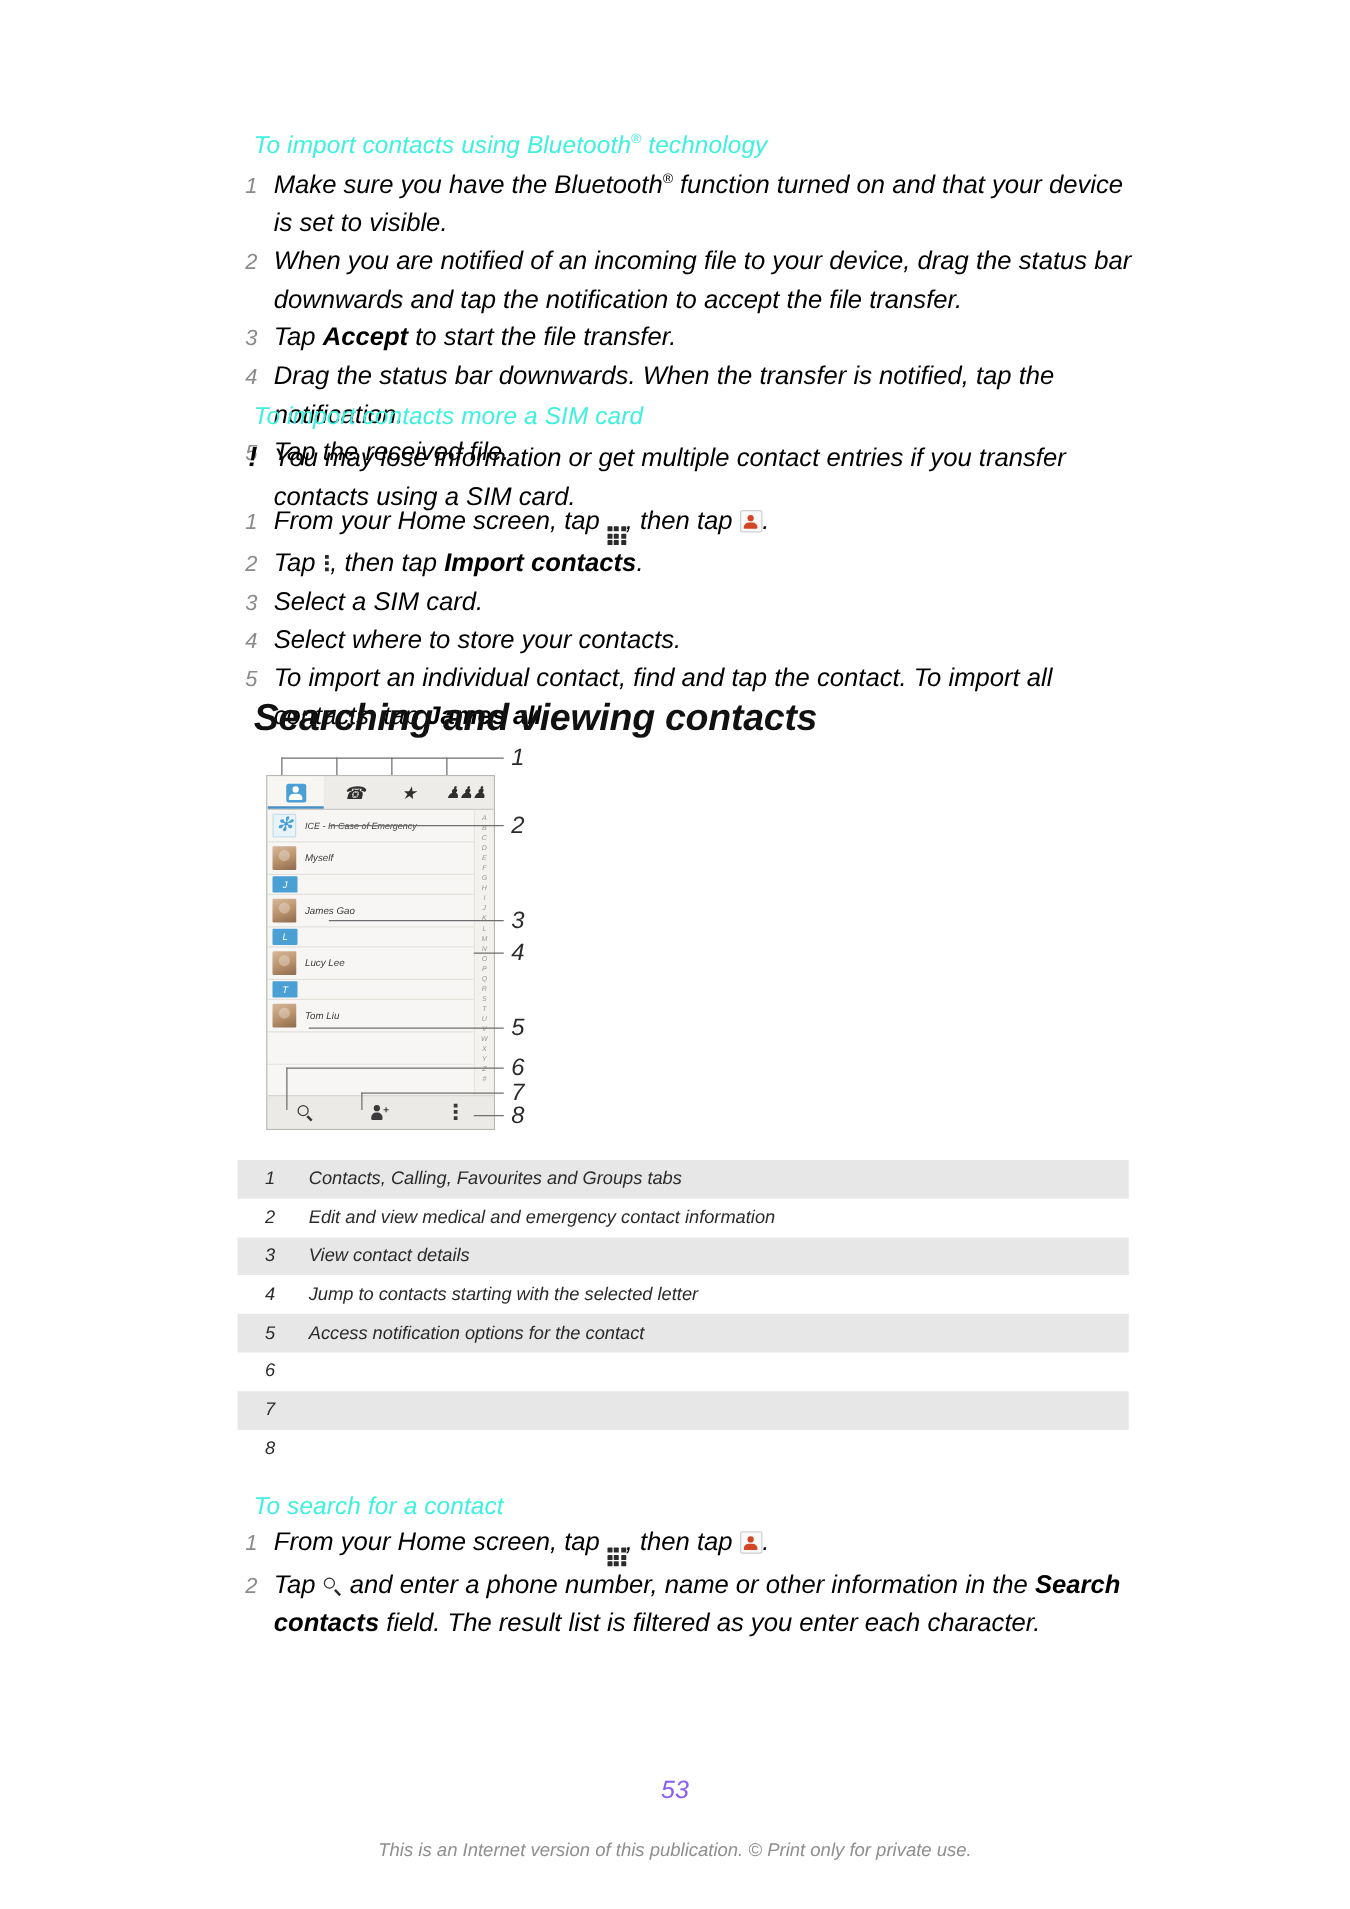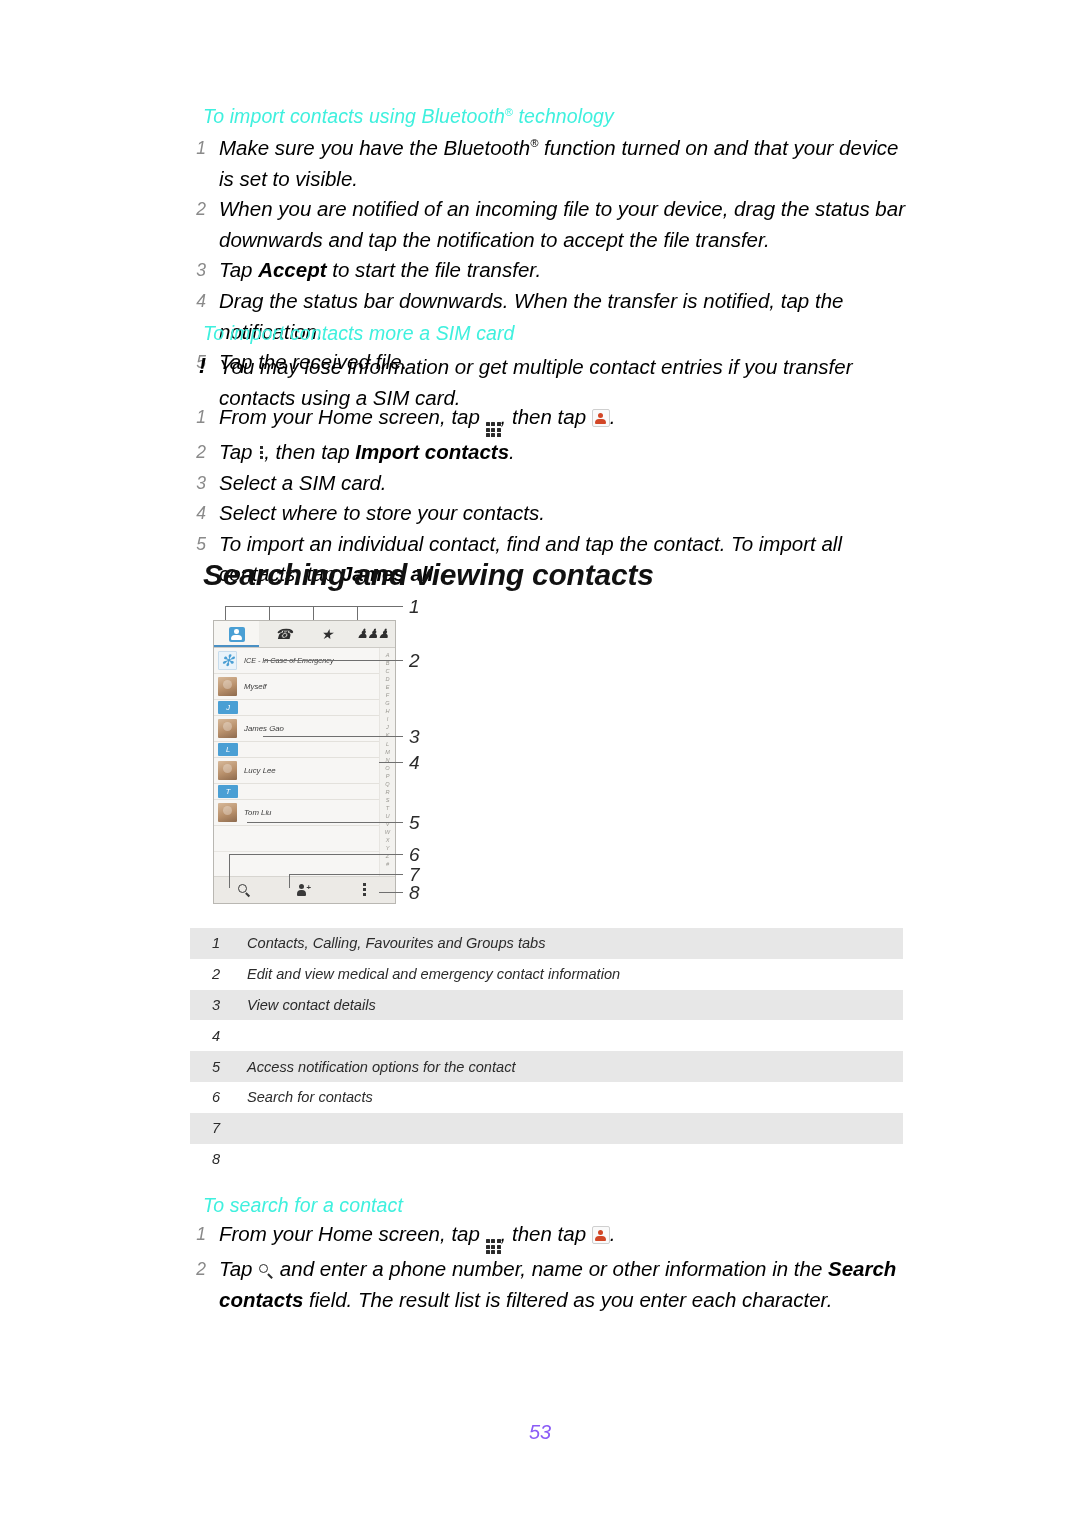--- a/index.html
+++ b/index.html
@@ -634,28 +634,28 @@
     <div class="legend-row">
       <div class="lg-num">2</div>
       <div class="lg-txt">Edit and view medical and emergency contact information</div>
     </div>
     <div class="legend-row shade">
       <div class="lg-num">3</div>
       <div class="lg-txt">View contact details</div>
     </div>
     <div class="legend-row">
       <div class="lg-num">4</div>
+      <div class="lg-txt">Jump to contacts starting with the selected letter</div>
     </div>
     <div class="legend-row shade">
       <div class="lg-num">5</div>
       <div class="lg-txt">Access notification options for the contact</div>
     </div>
     <div class="legend-row">
       <div class="lg-num">6</div>
-      <div class="lg-txt">Search for contacts</div>
     </div>
     <div class="legend-row shade">
       <div class="lg-num">7</div>
     </div>
     <div class="legend-row">
       <div class="lg-num">8</div>
     </div>
   </div>
 
   <div class="section-head" style="left:203px; top:1194px;">To search for a contact</div>
@@ -675,14 +675,15 @@
             <i></i>
           </span>, then tap <span class="inline-icon ic-contacts-app"></span>.</div>
     </div>
     <div class="step">
       <div class="step-num">2</div>
       <div class="step-body">Tap <span class="inline-icon ic-search"></span> and enter a phone number, name or other information in the <b>Search contacts</b> field. The result list is filtered as you enter each character.</div>
     </div>
   </div>
 
   <div class="page-number">53</div>
+  <div class="footer-note">This is an Internet version of this publication. © Print only for private use.</div>
 
 </div>
 
 </body></html>

